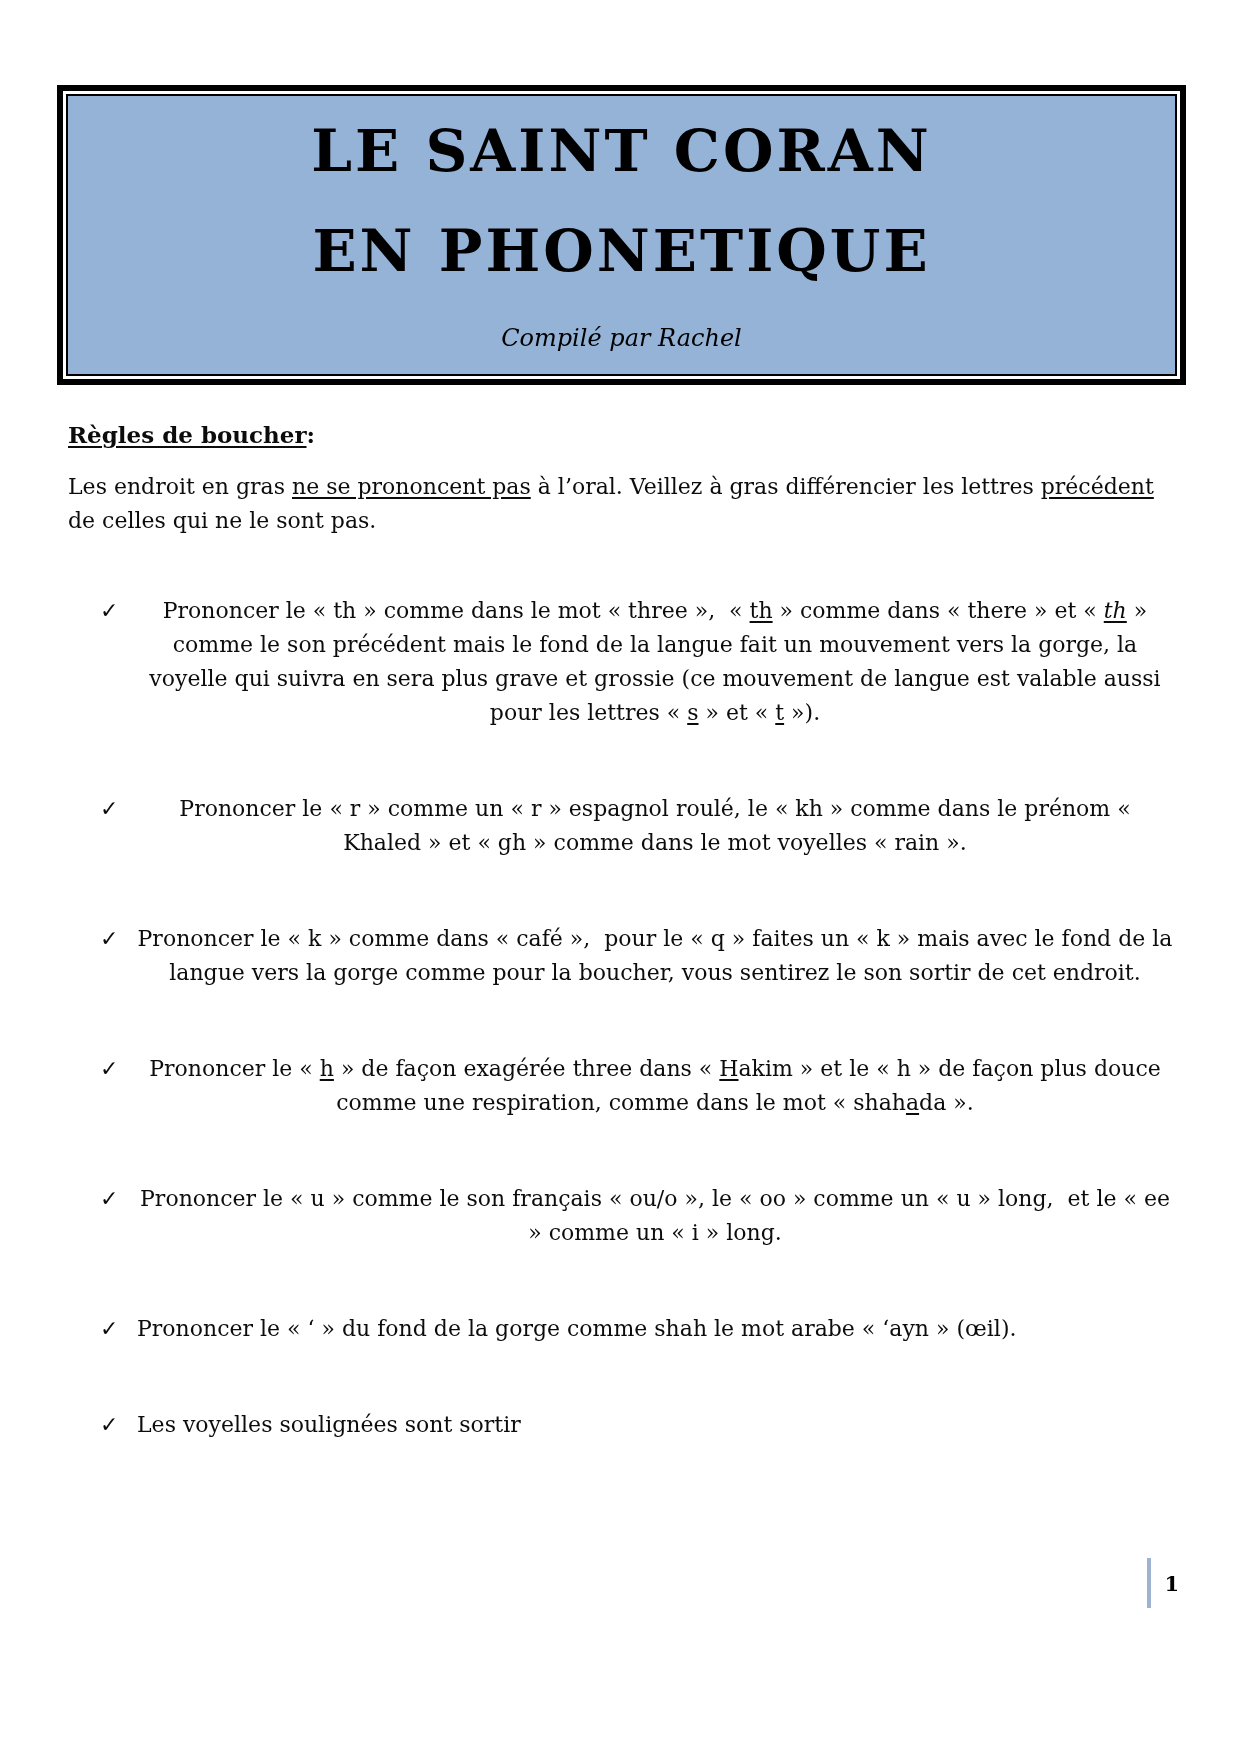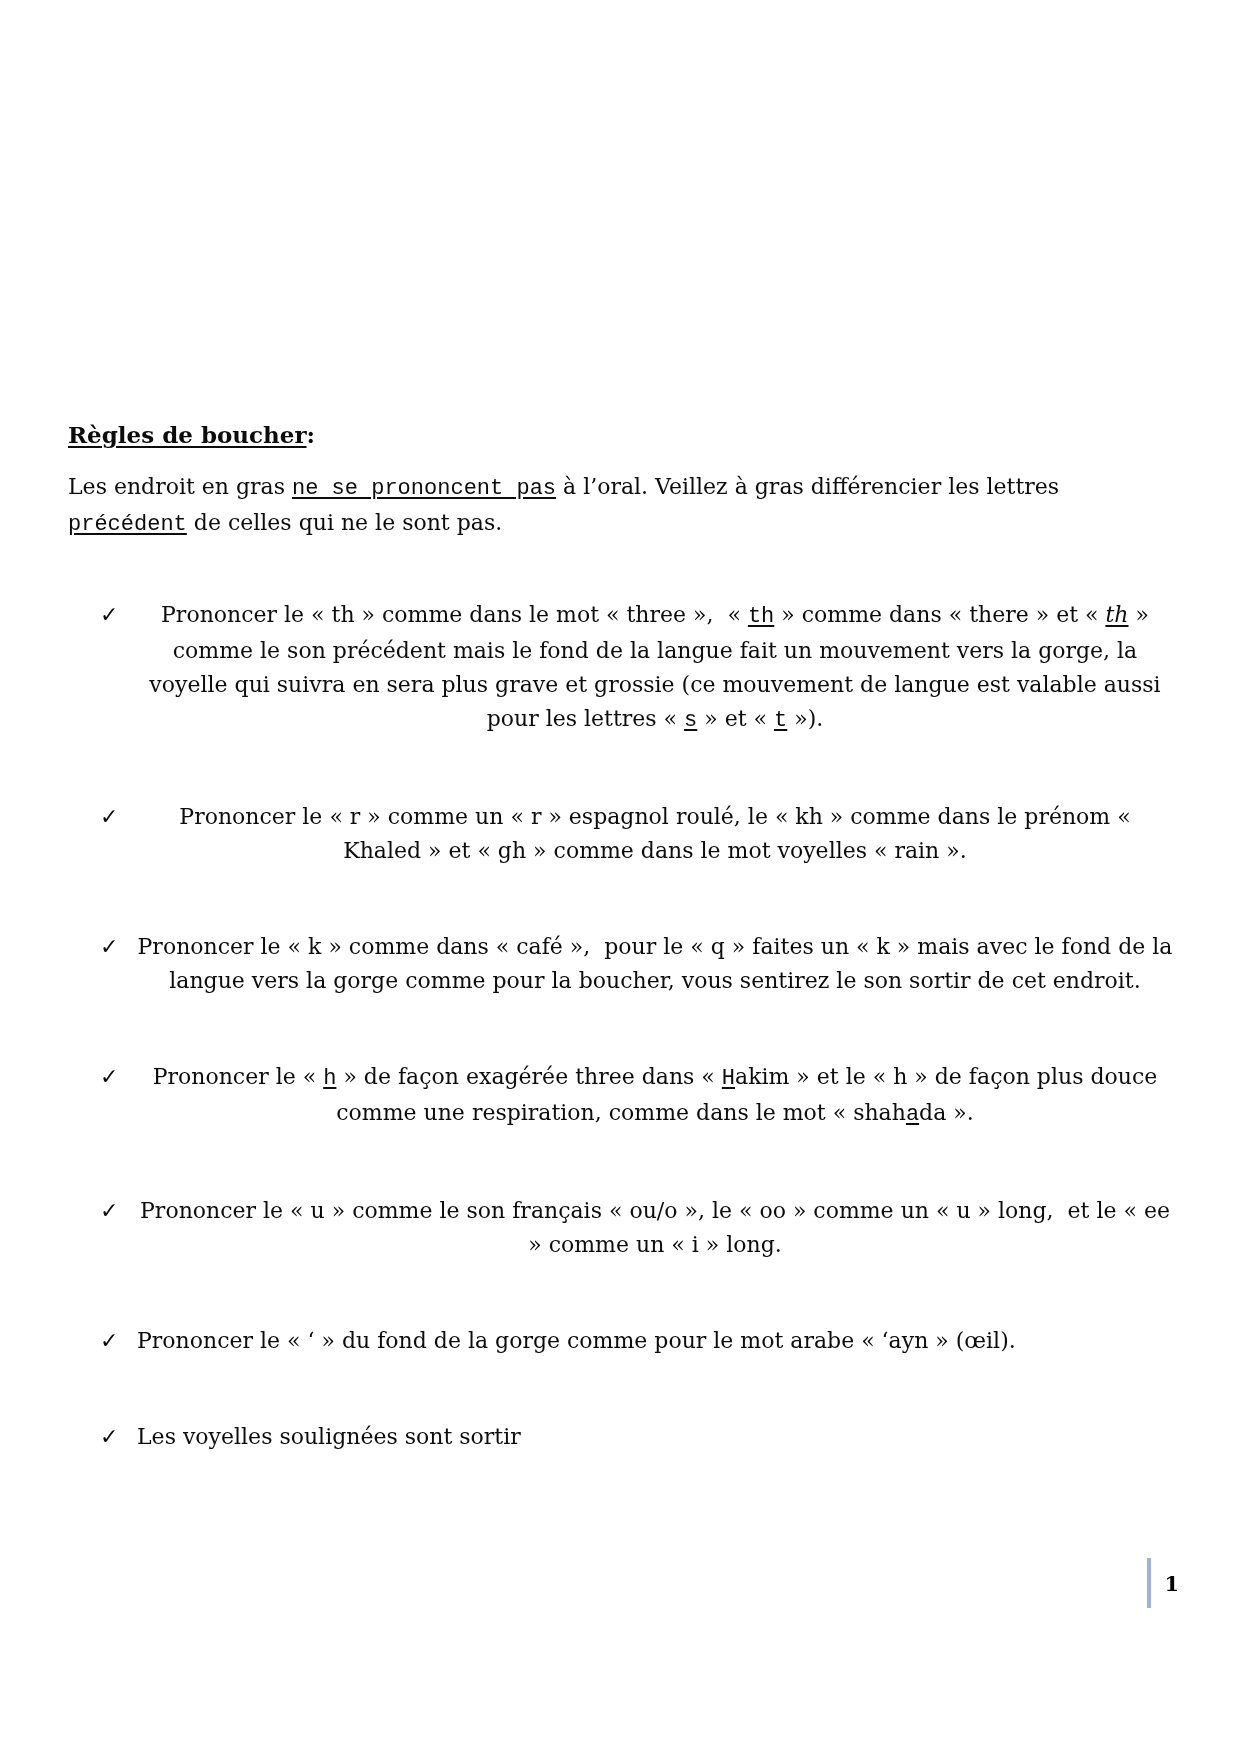--- a/index.html
+++ b/index.html
@@ -48,21 +48,21 @@
     position: absolute;
     left: 68px;
     top: 418px;
     width: 1105px;
     font-size: 22px;
     line-height: 34px;
   }
   .heading { font-weight: 700; font-size: 23px; margin-bottom: 18px; }
   .hu { text-decoration: underline; text-underline-offset: 3px; }
   .intro { white-space: pre-wrap; margin-bottom: 56px; }
-  .u  { text-decoration: underline; text-underline-offset: 3px; font-family: Liberation Mono, monospace; }
+  .u  { text-decoration: underline; text-underline-offset: 3px; }
   .iu { text-decoration: underline; text-underline-offset: 3px; font-style: italic; }
   .rules { list-style: none; margin-left: 32px; }
   .rules li {
     display: flex;
     align-items: flex-start;
     margin-bottom: 62px;
   }
   .check {
     flex: none;
     width: 37px;
@@ -90,20 +90,27 @@
     font-size: 21px;
     font-weight: 700;
     color: #000;
   }
 </style>
 </head>
 <body>
 
 <div class="page">
 
+  <div class="title-box">
+    <div class="title-inner">
+      <div class="title-line">LE SAINT CORAN</div>
+      <div class="title-line">EN PHONETIQUE</div>
+      <div class="byline">Compilé par Rachel</div>
+    </div>
+  </div>
 
   <div class="content">
 
     <p class="heading"><span class="hu">Règles de boucher</span><span>:</span></p>
 
     <p class="intro"><span>Les endroit en gras </span><span class="u">ne se prononcent pas</span><span> à l’oral. Veillez à gras différencier les lettres </span><span class="u">précédent</span><span> de celles qui ne le sont pas.</span></p>
 
     <ul class="rules">
 
       <li>
@@ -126,21 +133,21 @@
         <span class="rule-text"><span>Prononcer le « </span><span class="u">h</span><span> » de façon exagérée three dans « </span><span class="u">H</span><span>akim » et le « h » de façon plus douce comme une respiration, comme dans le mot « shah</span><span class="u">a</span><span>da ».</span></span>
       </li>
 
       <li>
         <span class="check">✓</span>
         <span class="rule-text"><span>Prononcer le « u » comme le son français « ou/o », le « oo » comme un « u » long,  et le « ee » comme un « i » long.</span></span>
       </li>
 
       <li>
         <span class="check">✓</span>
-        <span class="rule-text"><span>Prononcer le « ‘ » du fond de la gorge comme pour le mot arabe « ‘ayn » (œil).</span></span>
+        <span class="rule-text"><span>Prononcer le « ‘ » du fond de la gorge comme shah le mot arabe « ‘ayn » (œil).</span></span>
       </li>
 
       <li>
         <span class="check">✓</span>
         <span class="rule-text"><span>Les voyelles soulignées sont sortir</span></span>
       </li>
 
     </ul>
   </div>
 

